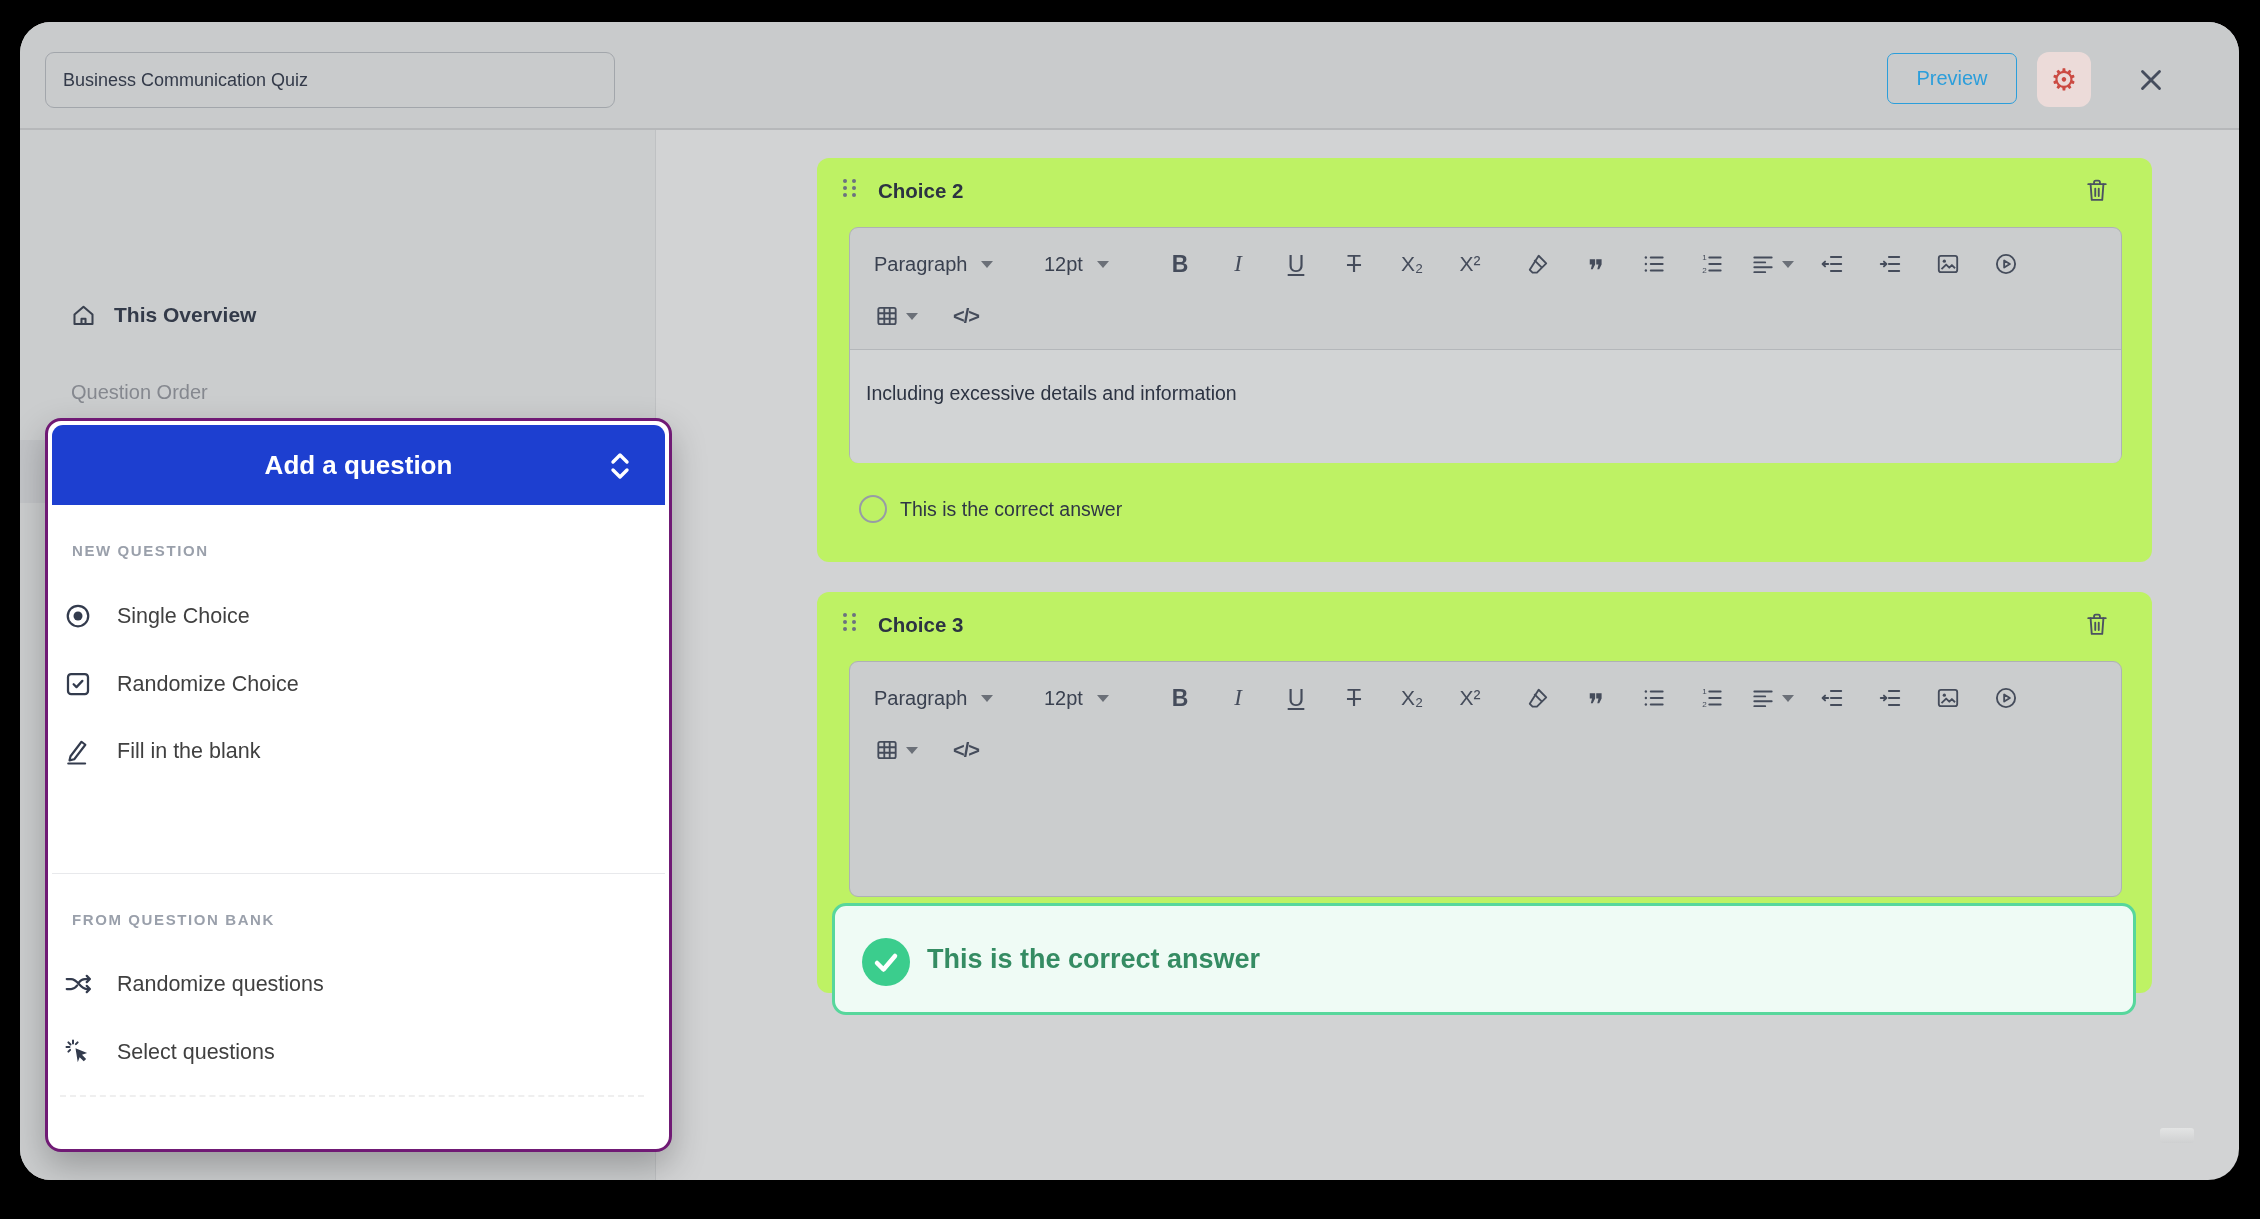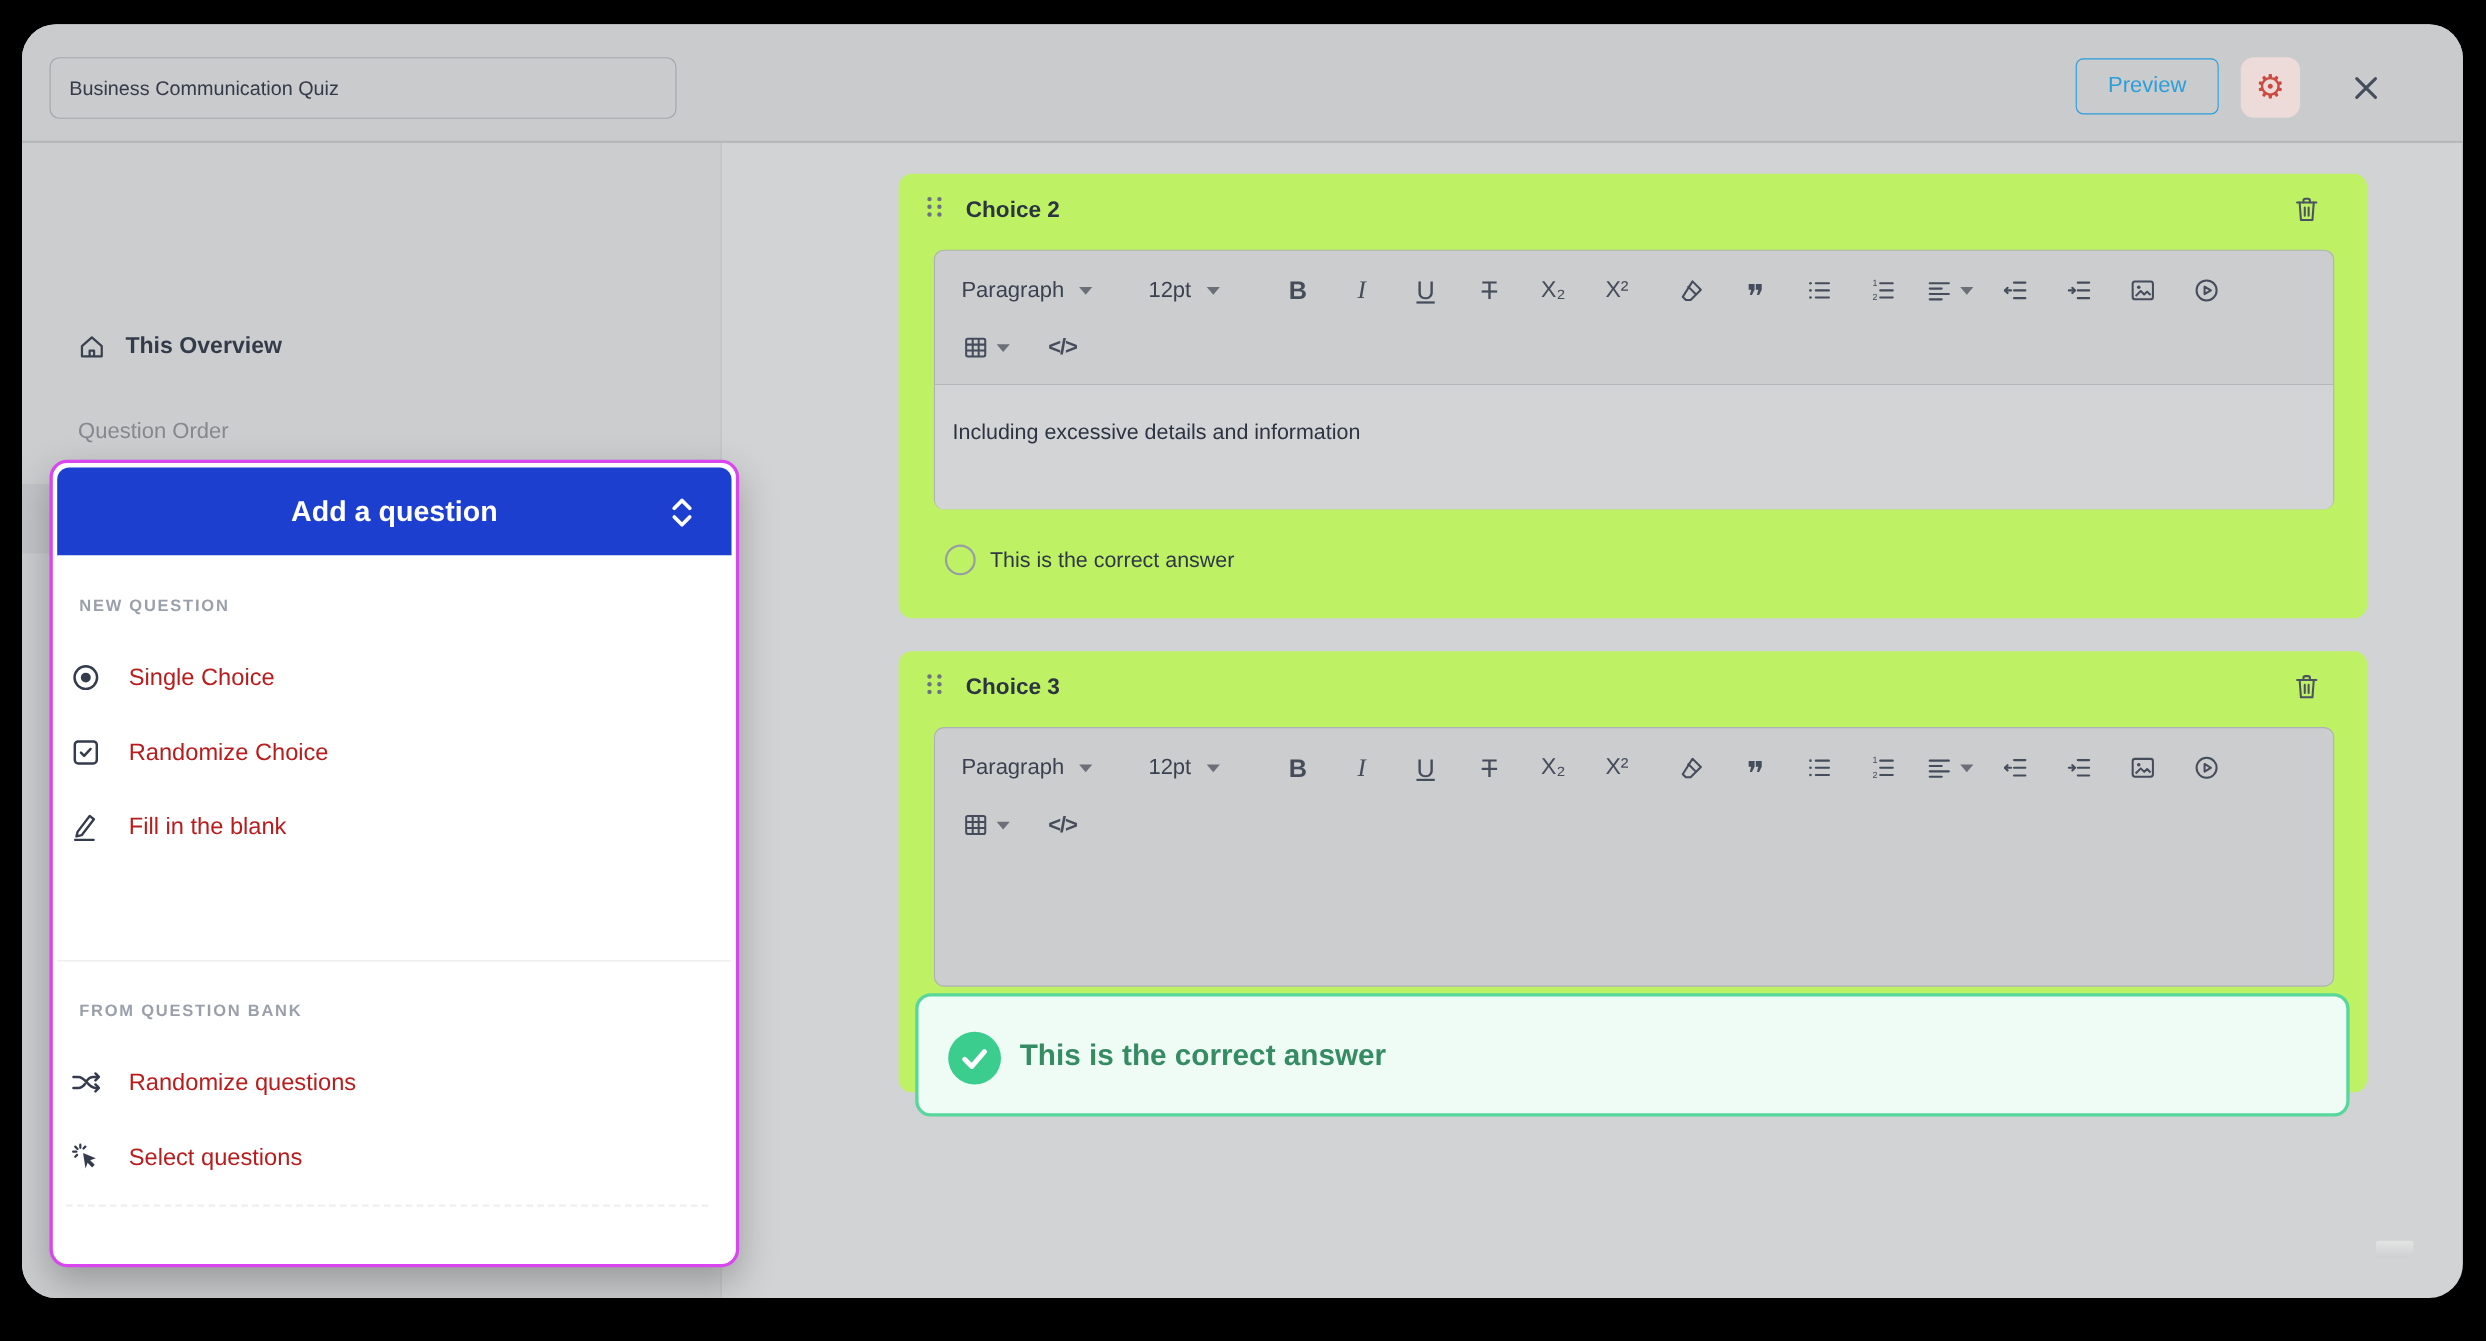--- a/index.html
+++ b/index.html
@@ -37,33 +37,33 @@
   .order-row { position:absolute; left:0; top:310px; width:100%; height:63px; background:#c2c4c7; cursor:pointer; }
   .order-radio { position:absolute; left:41px; top:326px; width:30px; height:30px;
                  border:2.5px solid #474e5b; border-radius:50%; }
   .order-radio::after { content:""; position:absolute; left:7px; top:7px; width:11px; height:11px;
                         border-radius:50%; background:#474e5b; }
   .order-bar { position:absolute; left:90px; top:334px; width:378px; height:13px;
                border-radius:7px; background:#b5b7ba; }
 
   
   .panel { position:absolute; left:25px; top:396px; width:627px; height:734px;
-           background:#fff; border:3px solid #d946ef; border-radius:16px; padding:4px;
+           background:#fff; border:3px solid #701a75; border-radius:16px; padding:4px;
            box-shadow:0 14px 34px rgba(0,0,0,.25); z-index:20; }
   .panel-header { position:relative; height:80px; background:#1d3fd0; border-radius:11px 11px 0 0;
                   color:#fff; cursor:pointer; }
   .panel-title { text-align:center; line-height:80px; font-size:26px; font-weight:700; }
   .panel-chevrons { position:absolute; right:30px; top:24px; width:30px; height:32px; color:#fff; }
   .panel-body { position:relative; height:640px; background:#fff; border-radius:0 0 11px 11px; overflow:hidden; }
   .section-label { position:absolute; left:20px; font-size:15px; font-weight:700;
                    letter-spacing:1.6px; color:#9aa0ab; }
   .menu-item { position:absolute; left:0; width:100%; height:44px; display:flex; align-items:center;
                padding-left:11px; gap:24px; cursor:pointer; }
   .menu-item .micon { width:30px; height:30px; color:#333b4d; flex:0 0 30px; }
-  .menu-item .mlabel { font-size:21.5px; font-weight:500; color:#b91c1c; }
+  .menu-item .mlabel { font-size:21.5px; font-weight:500; color:#404040; }
   .panel-sep { position:absolute; left:0; top:368px; width:100%; height:0; border-top:1px solid #e8e9ec; }
   .panel-dashed { position:absolute; left:8px; top:590px; width:584px; height:0; border-top:2px dashed #efefef; }
 
   
   .card { position:absolute; left:797px; width:1335px; background:#bef264; border-radius:12px; }
   .card-a { top:136px; height:404px; }
   .card-b { top:570px; height:401px; }
   .drag-handle { position:absolute; left:26px; top:21px; width:13px; height:22px;
                  display:grid; grid-template-columns:4px 4px; grid-auto-rows:4px; gap:3px 5px; cursor:grab; }
   .drag-handle i { background:#6c7280; border-radius:50%; }

